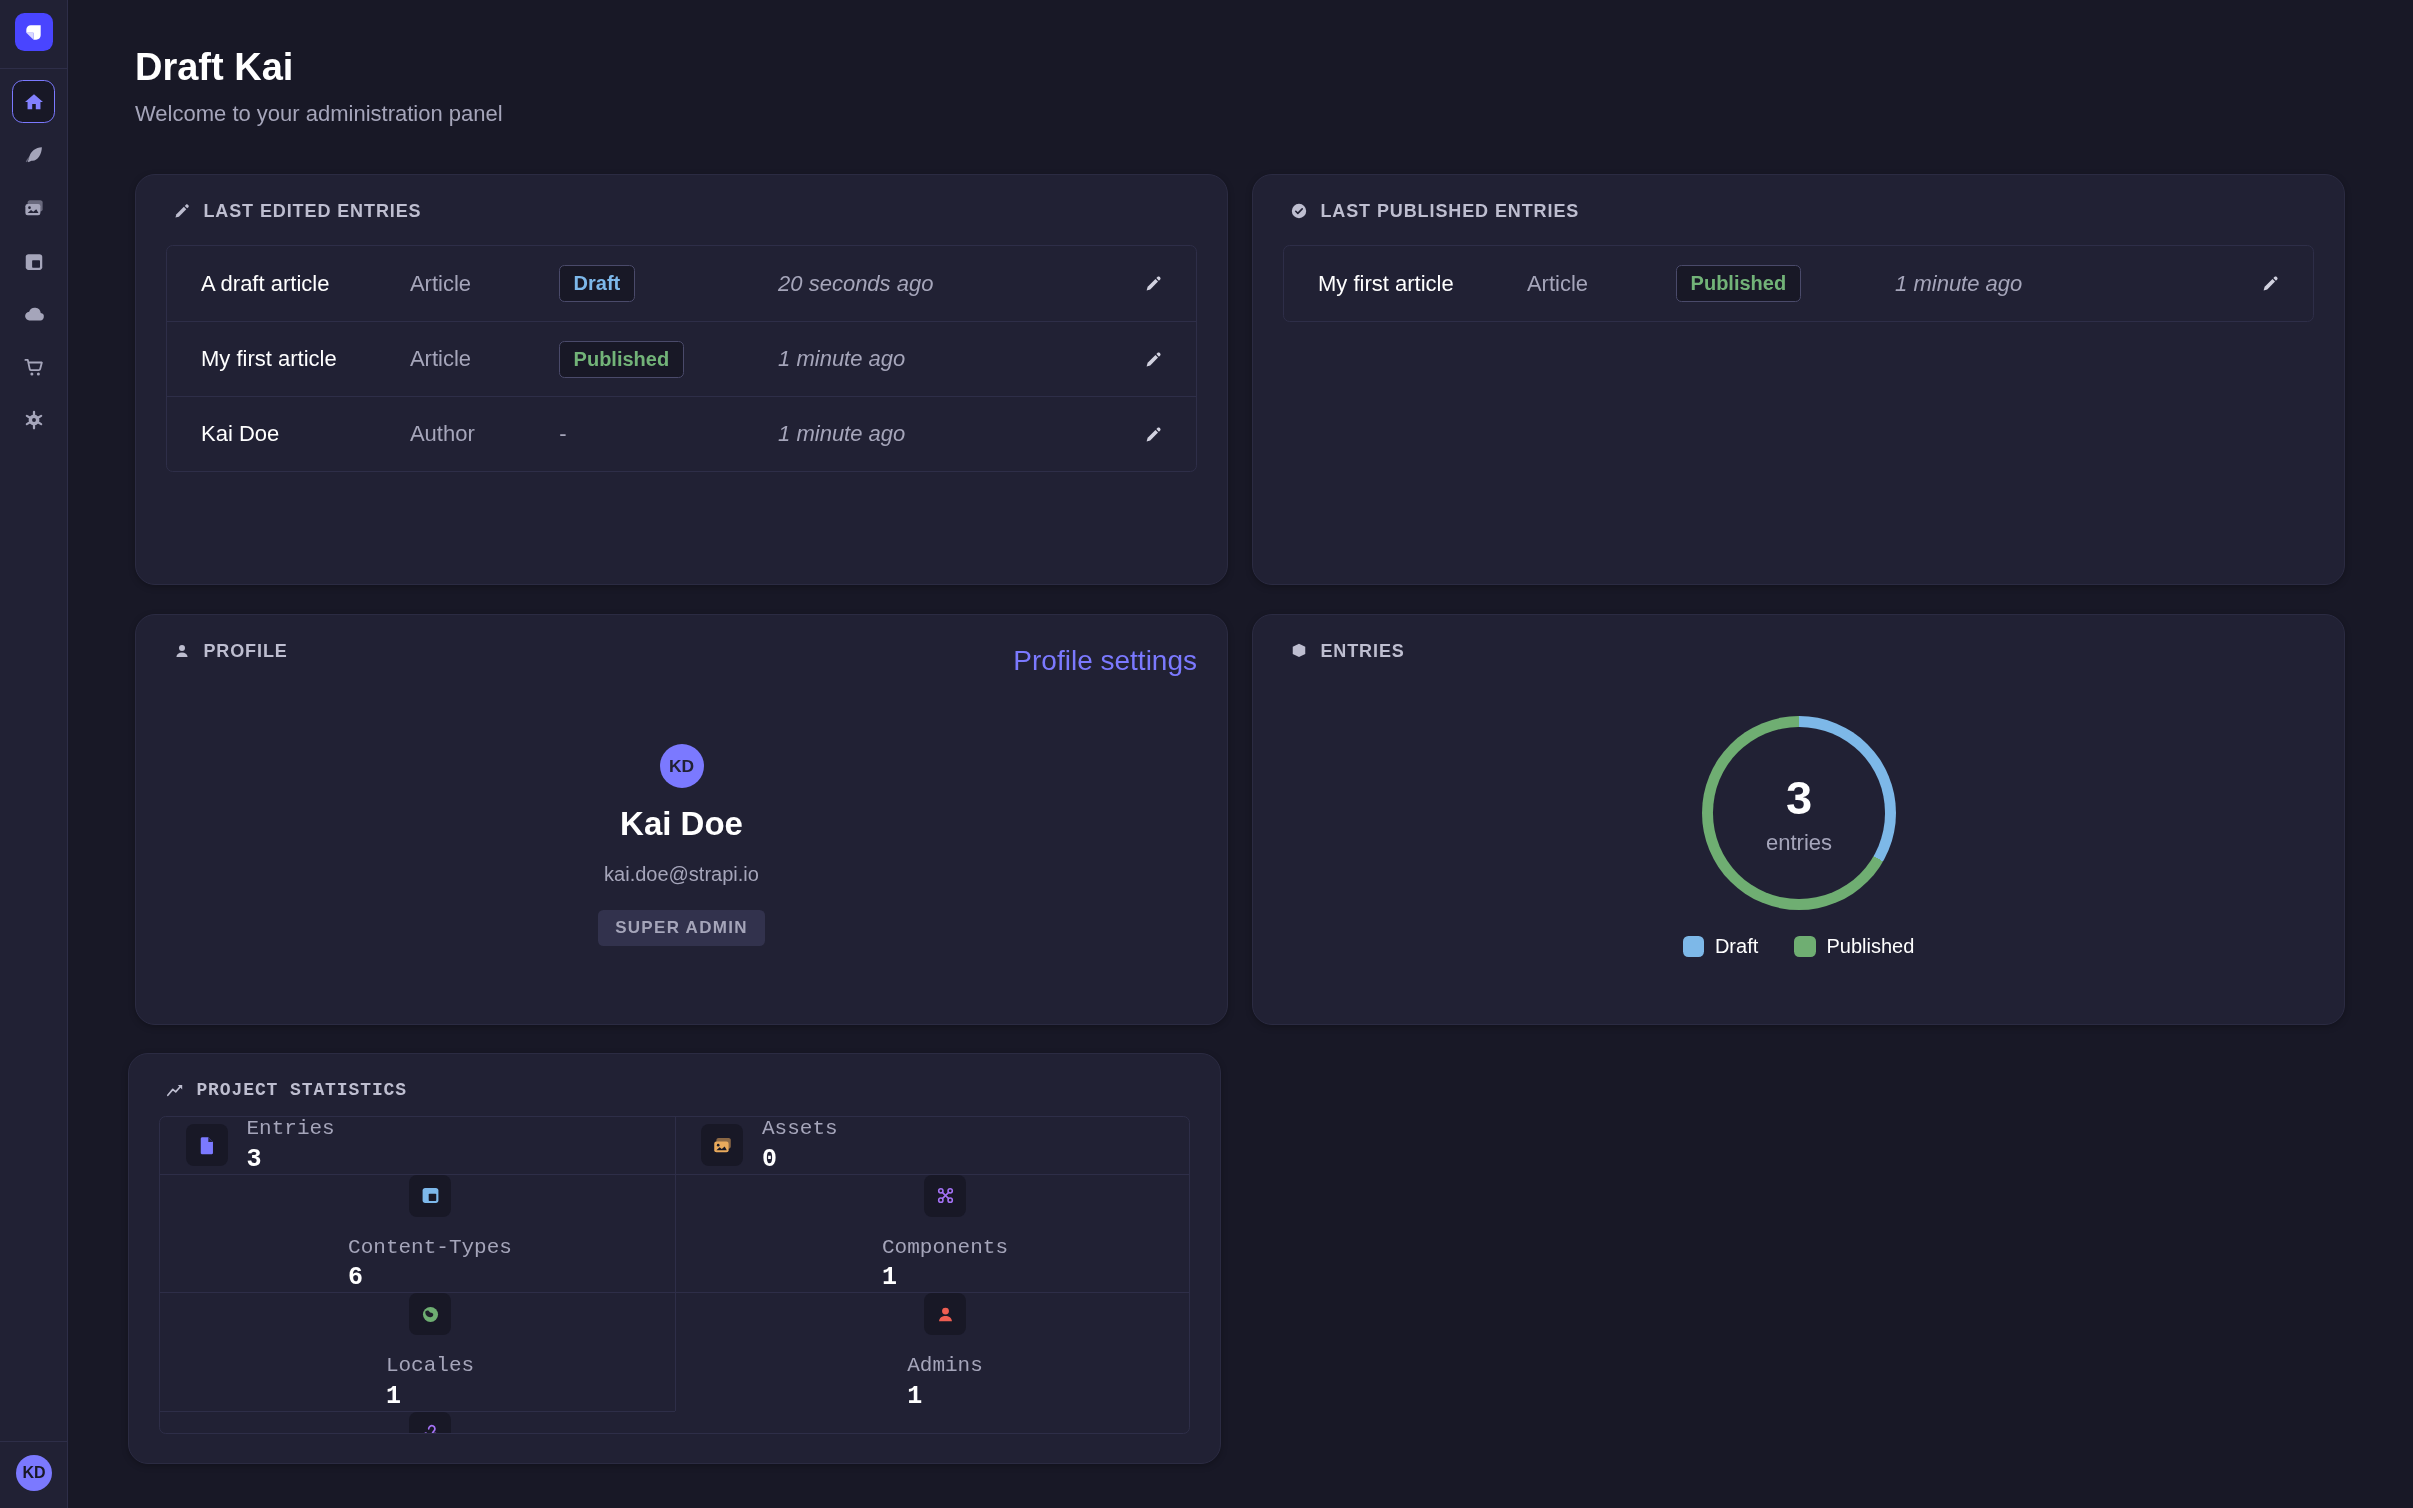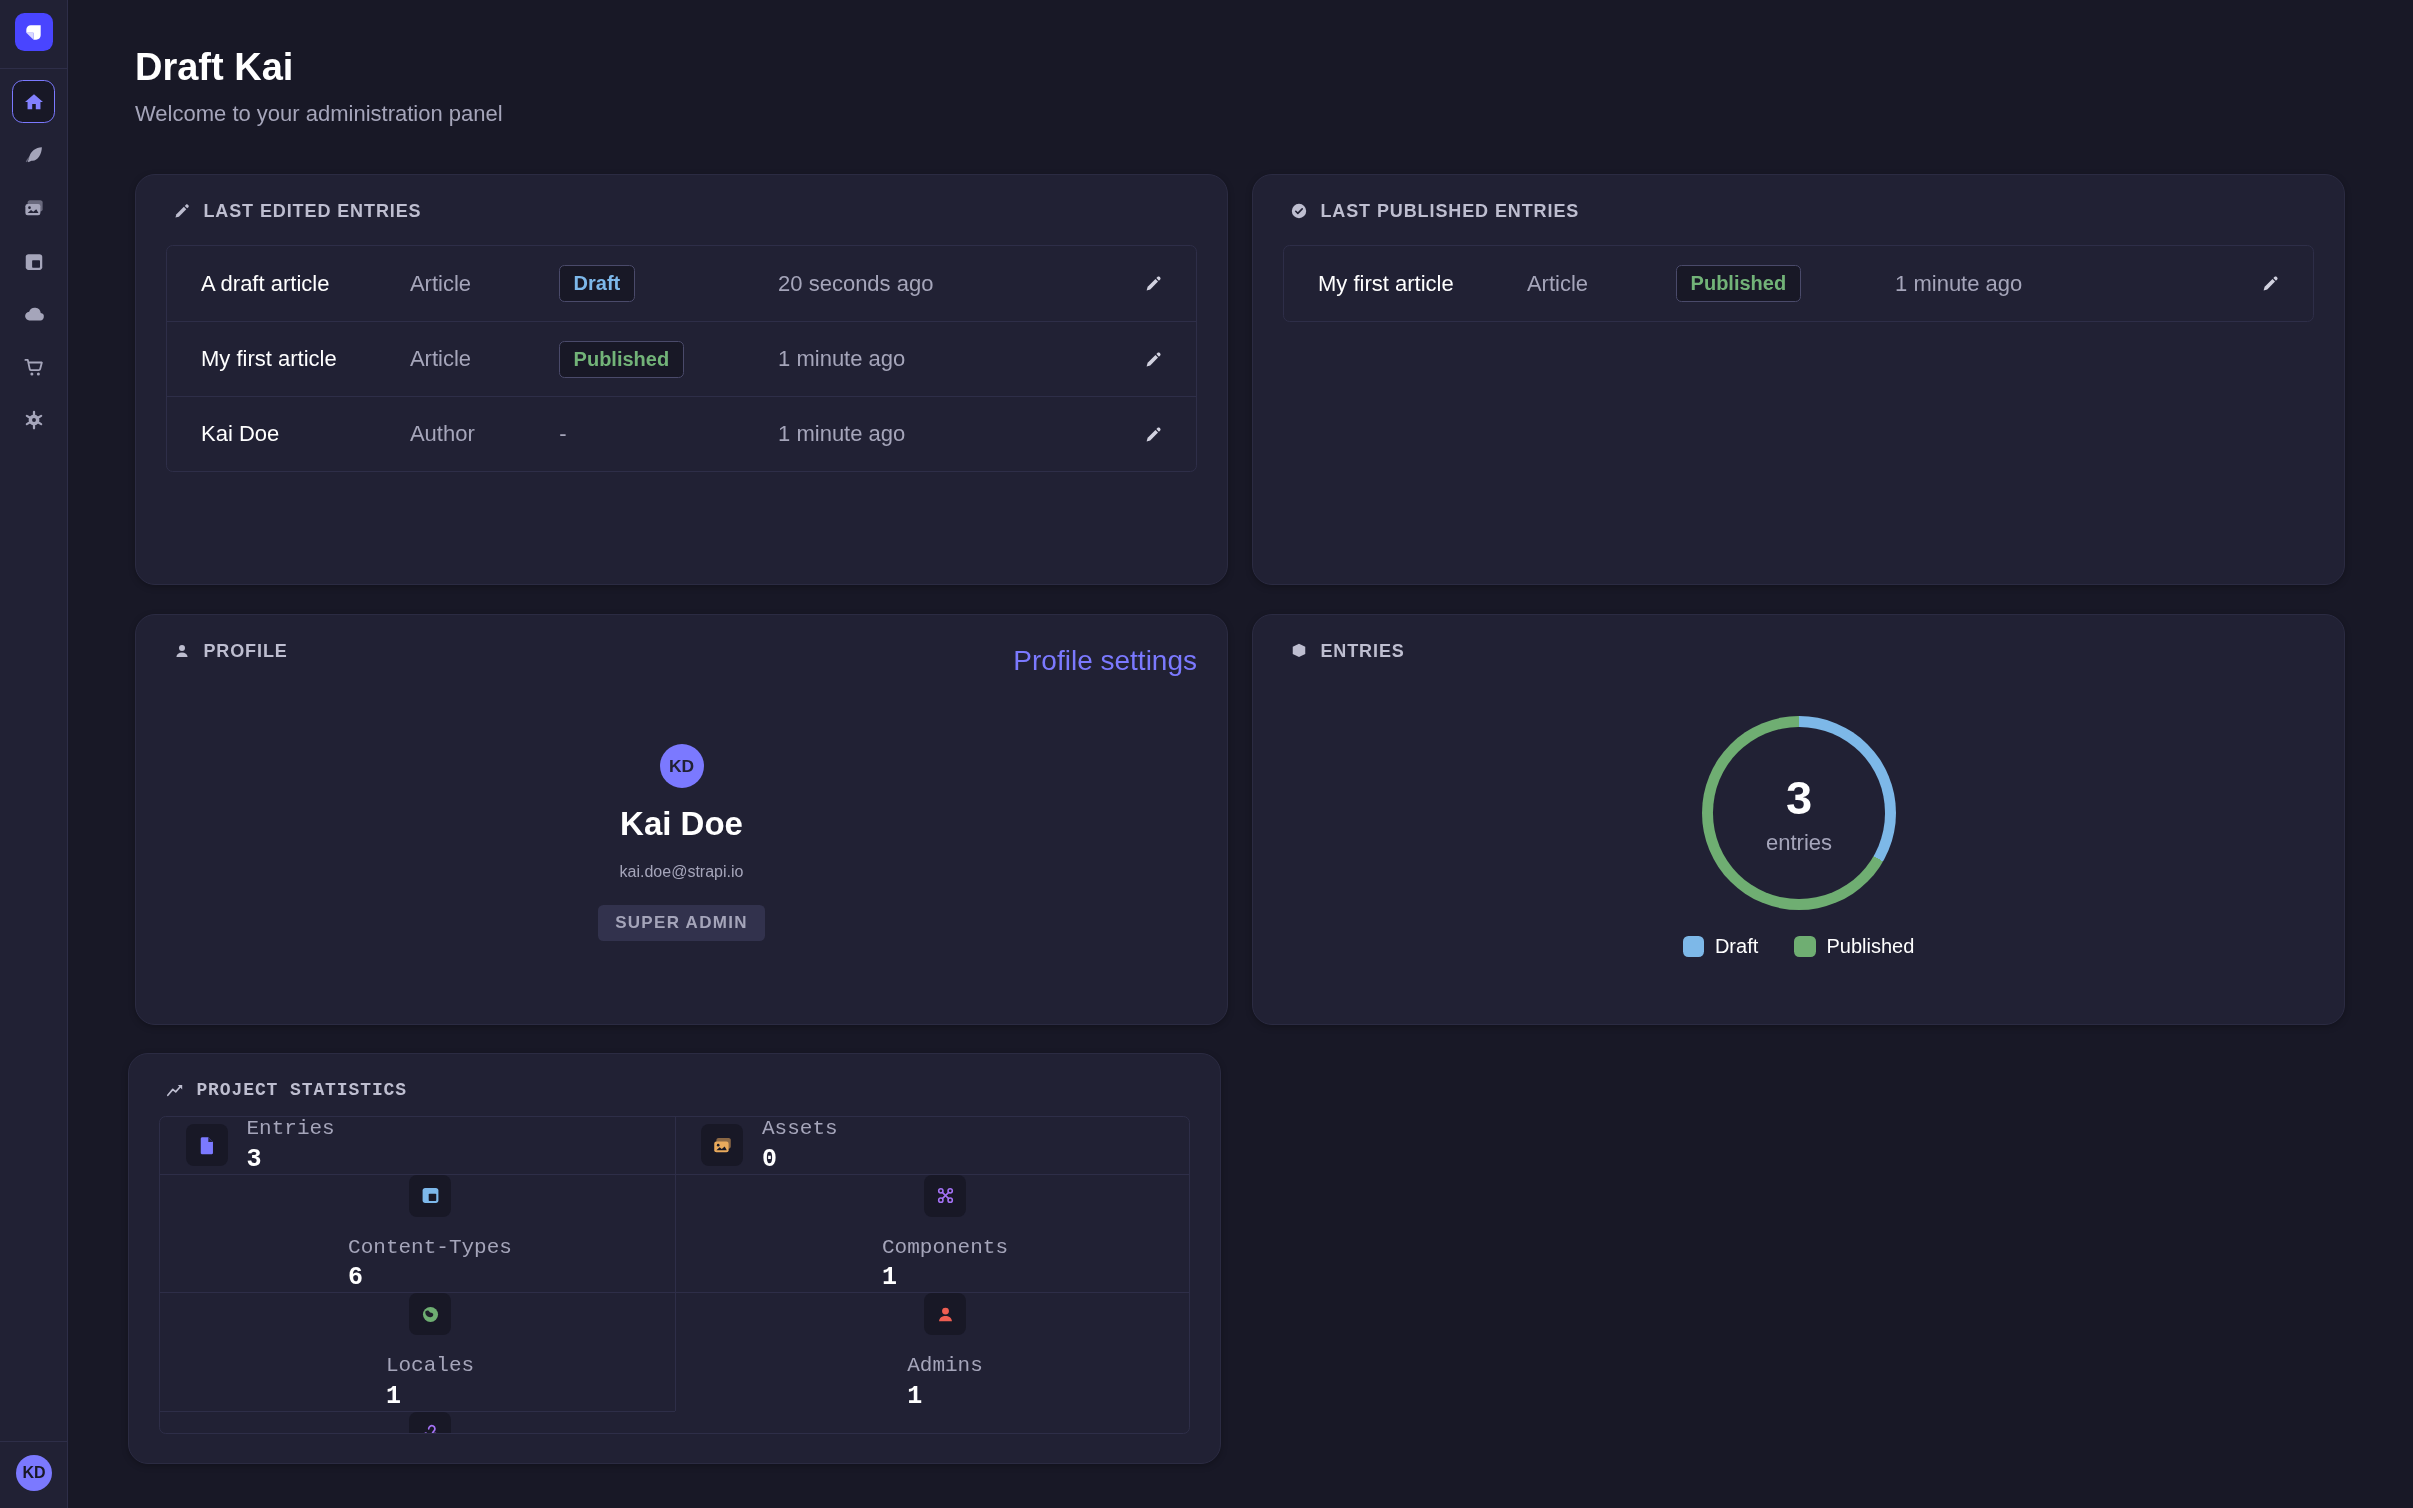--- a/index.html
+++ b/index.html
@@ -42,35 +42,35 @@
   .card-head .ttl { font-size:18px; font-weight:700; letter-spacing:0.9px; }
 
   
   .tbl { position:absolute; left:30px; right:30px; top:70px;
     border:0.7px solid #2e2e48; border-radius:6.7px; overflow:hidden; }
   .trow { display:flex; align-items:center; height:75px; padding-left:34px; font-size:22px; cursor:pointer; }
   .trow + .trow { border-top:0.7px solid #2e2e48; }
   .col-name   { width:21%; color:#ffffff; }
   .col-type   { width:15%; color:#a5a5ba; }
   .col-status { width:22%; }
-  .col-time   { width:28%; color:#a5a5ba; }
+  .col-time   { width:28%; color:#a5a5ba;font-style:italic; }
   .col-edit   { margin-left:auto; margin-right:28px; }
   .badge { display:inline-block; padding:6px 13.4px; border:0.7px solid #4a4a6a; border-radius:5.4px;
     background:#181826; font-size:20px; font-weight:700; }
   .status-plain { font-size:22px; }
   .edit-btn { background:none; border:none; color:#d2d2e0; cursor:pointer; padding:4px; }
   .edit-btn svg { width:21px; height:21px; }
 
   
   .profile-link { position:absolute; top:29.5px; right:30px; font-size:28px; color:#7b79ff; text-decoration:none; cursor:pointer; }
   .profile-body { position:absolute; top:129px; left:0; right:0; display:flex; flex-direction:column; align-items:center; }
   .p-avatar { width:44px; height:44px; border-radius:50%; background:#7b79ff; color:#212134;
     font-size:17.4px; font-weight:700; display:flex; align-items:center; justify-content:center; }
   .p-name  { margin-top:17.4px; font-size:33px; font-weight:700; color:#ffffff; }
-  .p-email { margin-top:20px; font-size:16px; color:#a5a5ba; }
+  .p-email { margin-top:20px; font-size:20px; color:#a5a5ba; }
   .p-role  { margin-top:24px; background:#32324d; border-radius:5.4px; padding:8px 17.4px;
     font-size:17px; font-weight:700; letter-spacing:1.3px; color:#a5a5ba; }
 
   
   .donut { position:absolute; left:449px; top:101px; width:194px; height:194px; border-radius:50%; }
   .donut::after { content:""; position:absolute; inset:11.4px; background:#212134; border-radius:50%; }
   .donut-center { position:absolute; left:449px; top:101px; width:194px; height:194px; z-index:2;
     display:flex; flex-direction:column; align-items:center; justify-content:center; gap:5.4px; }
   .donut-num { font-size:47px; font-weight:700; color:#ffffff; }
   .donut-sub { font-size:22px; color:#a5a5ba; }

